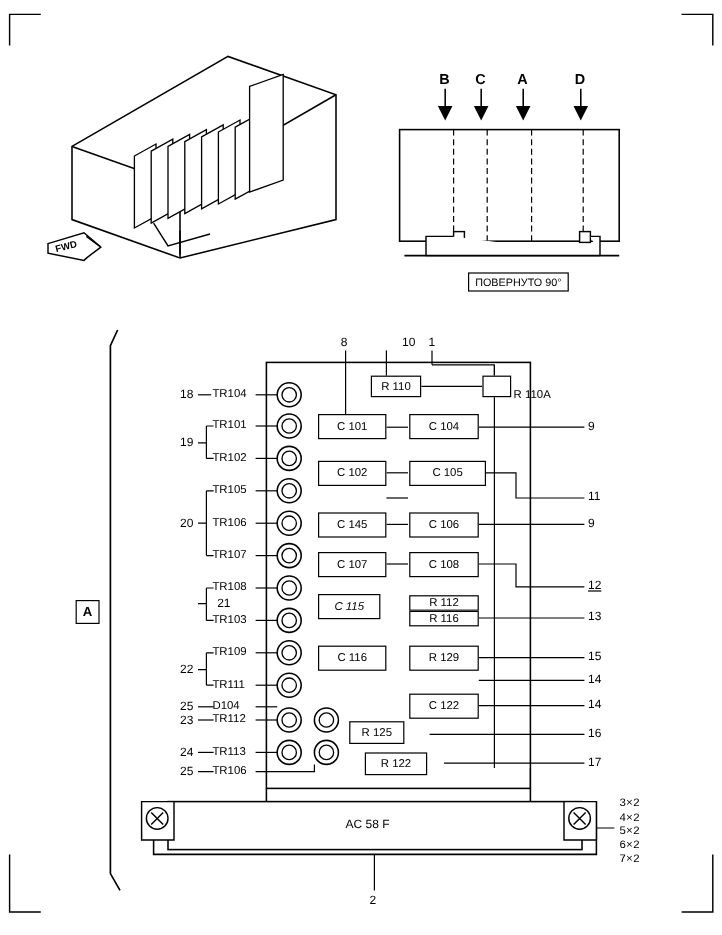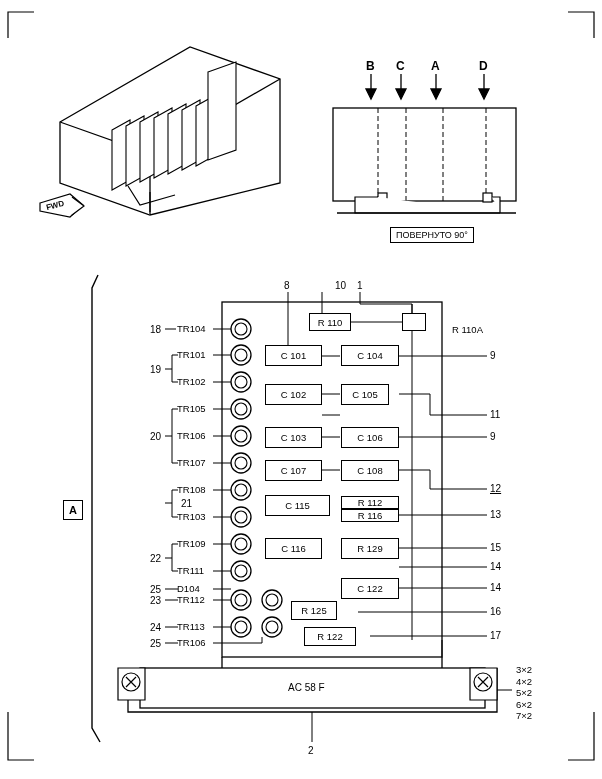--- a/index.html
+++ b/index.html
@@ -281,44 +281,44 @@
   <div class="tag" style="left:177px;top:511px;">TR103</div>
   <div class="tag" style="left:177px;top:538px;">TR109</div>
   <div class="tag" style="left:177px;top:565px;">TR111</div>
   <div class="tag" style="left:177px;top:583px;">D104</div>
   <div class="tag" style="left:177px;top:594px;">TR112</div>
   <div class="tag" style="left:177px;top:621px;">TR113</div>
   <div class="tag" style="left:177px;top:637px;">TR106</div>
 
   <div class="box" style="left:309px;top:313px;width:42px;height:18px;">R 110</div>
   <div class="box" style="left:402px;top:313px;width:24px;height:18px;"></div>
-  <div class="tag" style="left:428px;top:324px;margin-left:24px;">R 110A</div>
+  <div class="tag" style="left:428px;top:324px;">R 110A</div>
 
   <div class="box" style="left:265px;top:345px;width:57px;height:21px;">C 101</div>
   <div class="box" style="left:265px;top:384px;width:57px;height:21px;">C 102</div>
-  <div class="box" style="left:265px;top:427px;width:57px;height:21px;">C 103</div>
+  <div class="box" style="left:265px;top:427px;width:57px;height:21px;">C 145</div>
   <div class="box" style="left:265px;top:460px;width:57px;height:21px;">C 107</div>
-  <div class="box" style="left:265px;top:495px;width:65px;height:21px;">C 115</div>
+  <div class="box" style="left:265px;top:495px;width:52px;height:21px;font-style:italic;">C 115</div>
   <div class="box" style="left:265px;top:538px;width:57px;height:21px;text-align:right;">C 116</div>
 
   <div class="box" style="left:341px;top:345px;width:58px;height:21px;">C 104</div>
-  <div class="box" style="left:341px;top:384px;width:48px;height:21px;">C 105</div>
+  <div class="box" style="left:341px;top:384px;width:64px;height:21px;">C 105</div>
   <div class="box" style="left:341px;top:427px;width:58px;height:21px;">C 106</div>
   <div class="box" style="left:341px;top:460px;width:58px;height:21px;">C 108</div>
   <div class="box" style="left:341px;top:578px;width:58px;height:21px;">C 122</div>
 
   <div class="box thin" style="left:341px;top:496px;width:58px;height:13px;">R 112</div>
   <div class="box thin" style="left:341px;top:509px;width:58px;height:13px;">R 116</div>
   <div class="box" style="left:341px;top:538px;width:58px;height:21px;">R 129</div>
   <div class="box" style="left:291px;top:601px;width:46px;height:19px;">R 125</div>
   <div class="box" style="left:304px;top:627px;width:52px;height:19px;">R 122</div>
 
   <div class="lbl" style="left:288px;top:683px;">AC 58 F</div>
 
-  <div class="sizelist" style="left:516px;top:664px;">
+  <div class="sizelist" style="left:516px;top:664px;font-family:Liberation Mono, monospace;">
     <div>3×2</div>
     <div>4×2</div>
     <div>5×2</div>
     <div>6×2</div>
     <div>7×2</div>
   </div>
 
 </div>
 
 </body></html>

